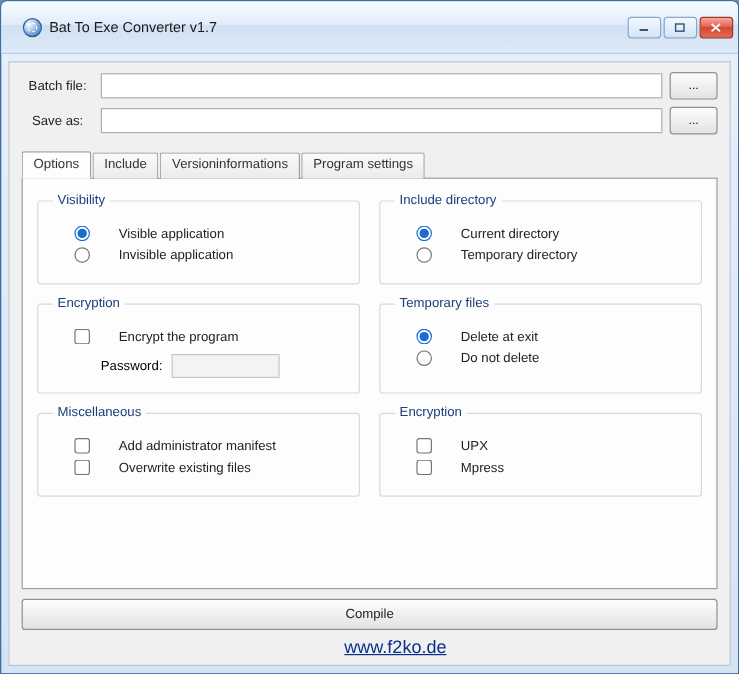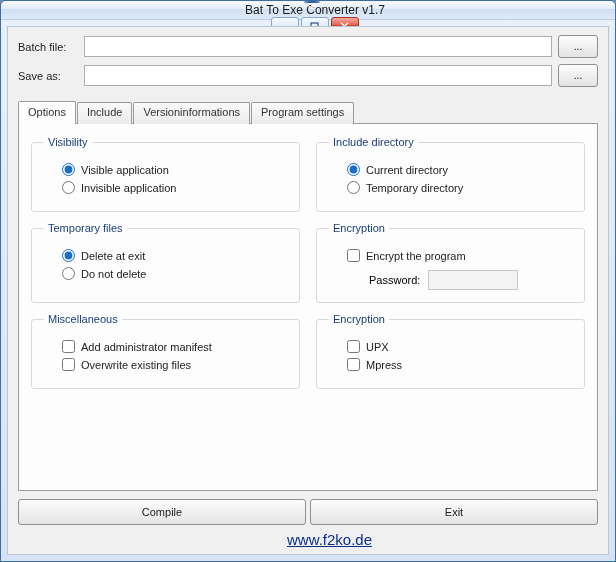--- a/index.html
+++ b/index.html
@@ -16,27 +16,26 @@
     width: 616px;
     height: 562px;
     background: linear-gradient(to bottom, #e8f0fa 0%, #d5e3f5 100%);
     border: 1px solid #3a6ea5;
     border-radius: 6px 6px 0 0;
     display: flex;
     flex-direction: column;
     overflow: hidden;
   }
   .titlebar {
-    height: 19px;
+    height: 44px;
     background: linear-gradient(to bottom, #f7fbff 0%, #e2ecf9 45%, #cfe0f4 46%, #dfeaf7 100%);
     display: flex;
     align-items: center;
     padding: 0 4px 0 18px;
     border-bottom: 1px solid #b9cde6;
-    flex-direction: column;
   }
   .titlebar .app-icon {
     width: 16px; height: 16px;
     border-radius: 50%;
     background: radial-gradient(circle at 30% 30%, #fff, #7aa7d9 60%, #2a5d99);
     border: 1px solid #2a5d99;
     margin-right: 6px;
     position: relative;
   }
   .titlebar .app-icon::after{
@@ -68,21 +67,21 @@
     margin: 6px;
     background: #f0f0f0;
     border: 1px solid #b9c6d6;
     padding: 8px 10px 6px 10px;
     display:flex;
     flex-direction:column;
   }
 
   .file-rows { margin-bottom: 6px; }
   .file-row { display:flex; align-items:center; margin-bottom:6px; gap:6px; }
-  .file-row label { width: 60px; color:#222; }
+  .file-row label { width: 60px; color:#222;text-align:center; }
   .file-row input[type=text] {
     flex:1; height:21px;
     border:1px solid #abadb3;
     background:#fff;
     padding:0 4px;
     font-family:inherit; font-size:11px;
   }
   .browse-btn {
     width:40px; height:23px;
     border:1px solid #8b9198;
@@ -135,21 +134,21 @@
     border-radius:3px;
     padding:10px 24px 12px 12px;
     margin:0;
     min-width:0;
   }
   fieldset.group legend {
     padding:0 4px;
     color:#1a3e7a;
     font-size:11px;
   }
-  .opt-row { display:flex; align-items:center; gap:6px; margin:5px 0 5px 18px; color:#222;}
+  .opt-row { display:flex; align-items:center; gap:24px; margin:5px 0 5px 18px; color:#222;}
   .opt-row input[type=radio], .opt-row input[type=checkbox] {
     margin:0; accent-color:#1a6dd0;
   }
   .pw-row { display:flex; align-items:center; gap:8px; margin:8px 0 0 40px; }
   .pw-row input[type=text]{
     width:90px; height:20px; border:1px solid #c4c8cd; background:#f3f3f3;
   }
 
   .bottom-buttons {
     display:flex; gap:4px; margin-top:8px;
@@ -241,44 +240,44 @@
           <input type="radio" name="wd" checked="" style="">
           <span>Current directory</span>
         </div>
         <div class="opt-row">
           <input type="radio" name="wd" style="">
           <span>Temporary directory</span>
         </div>
       </fieldset>
 
       <fieldset class="group">
-        <legend>Temporary files</legend>
-        <div class="opt-row">
-          <input type="radio" name="tf" checked="" style="">
-          <span>Delete at exit</span>
-        </div>
-        <div class="opt-row">
-          <input type="radio" name="tf" style="">
-          <span>Do not delete</span>
-        </div>
-      </fieldset>
-
-      <fieldset class="group">
         <legend>Encryption</legend>
         <div class="opt-row">
           <input type="checkbox" style="">
           <span>Encrypt the program</span>
         </div>
         <div class="pw-row">
           <span>Password:</span>
           <input type="text" disabled="" value="" style="">
         </div>
       </fieldset>
 
       <fieldset class="group">
+        <legend>Temporary files</legend>
+        <div class="opt-row">
+          <input type="radio" name="tf" checked="" style="">
+          <span>Delete at exit</span>
+        </div>
+        <div class="opt-row">
+          <input type="radio" name="tf" style="">
+          <span>Do not delete</span>
+        </div>
+      </fieldset>
+
+      <fieldset class="group">
         <legend>Miscellaneous</legend>
         <div class="opt-row">
           <input type="checkbox" style="">
           <span>Add administrator manifest</span>
         </div>
         <div class="opt-row">
           <input type="checkbox" style="">
           <span>Overwrite existing files</span>
         </div>
       </fieldset>
@@ -292,21 +291,20 @@
         <div class="opt-row">
           <input type="checkbox" style="">
           <span>Mpress</span>
         </div>
       </fieldset>
 
     </div>
 
     <div class="bottom-buttons">
       <button class="big-btn">Compile</button>
-      <button class="big-btn">Exit</button>
     </div>
 
     <div class="footer-link">
       <a>www.f2ko.de</a>
     </div>
 
   </div>
 </div>
 
 </body></html>

